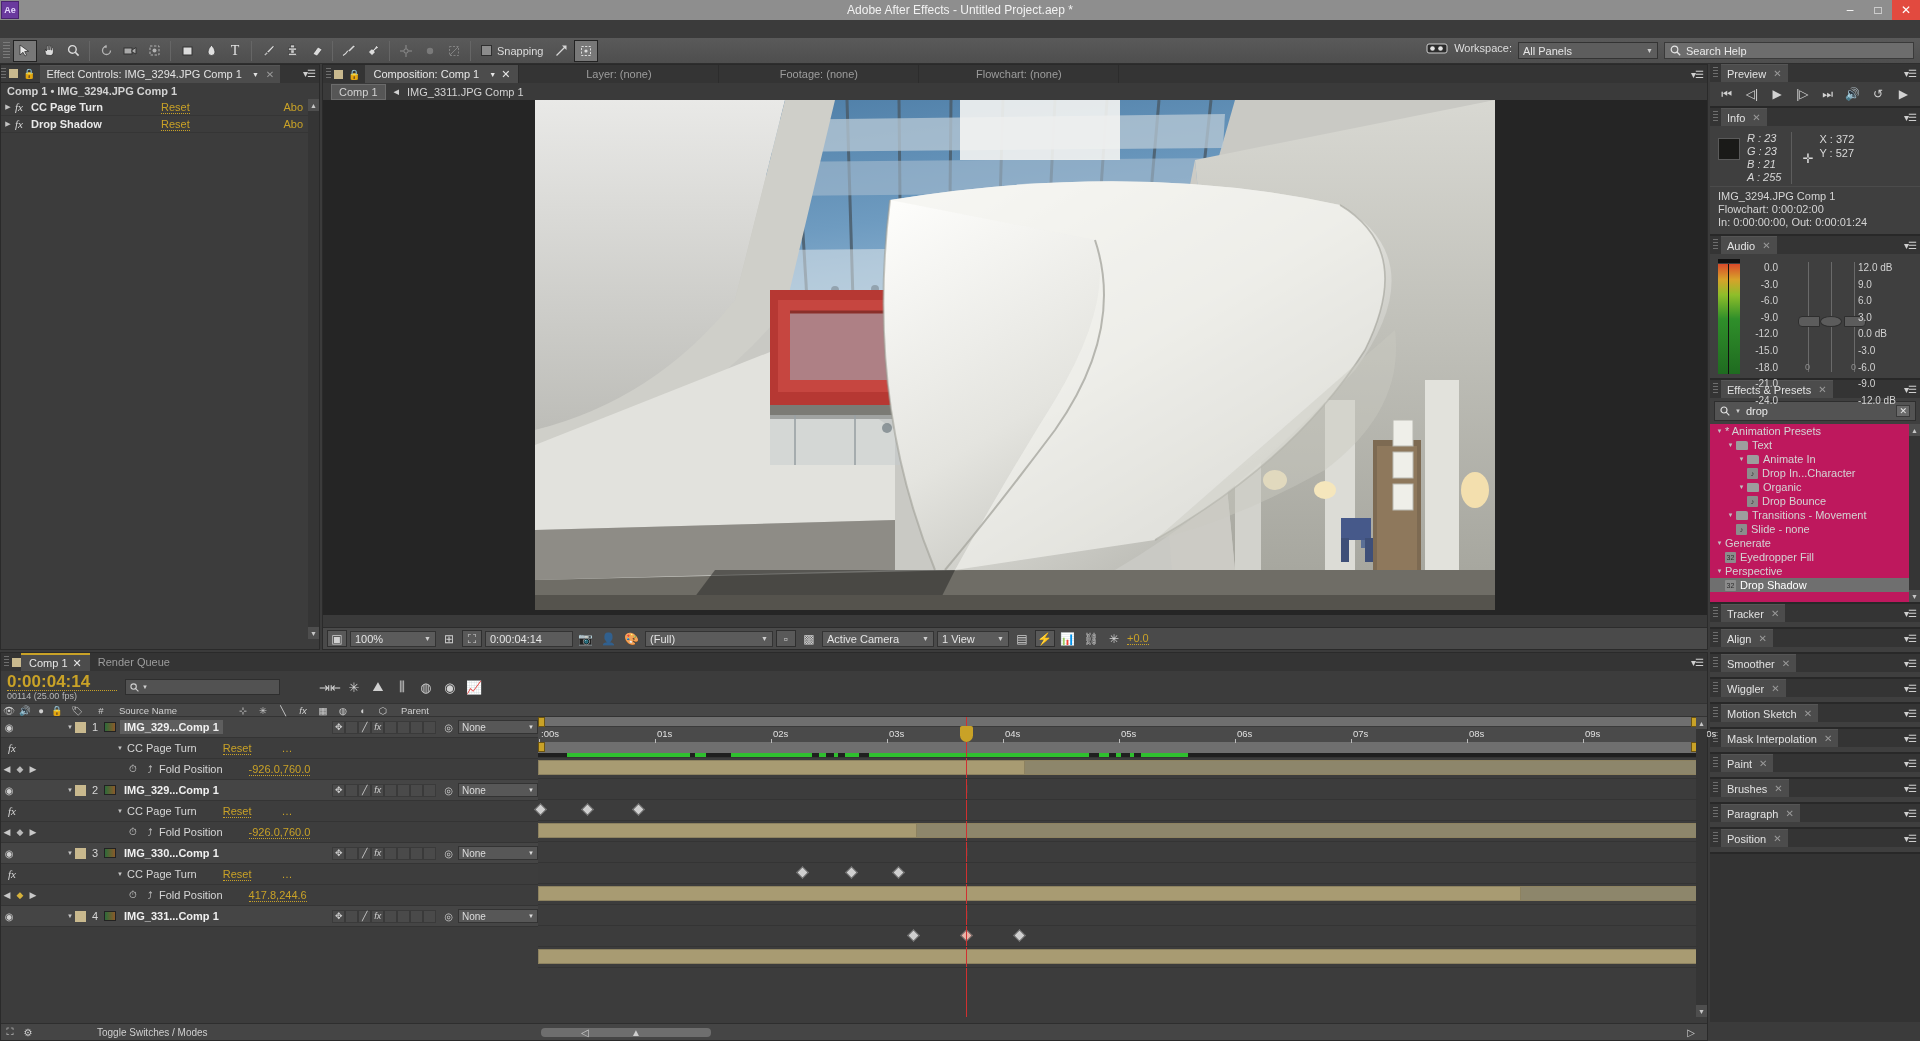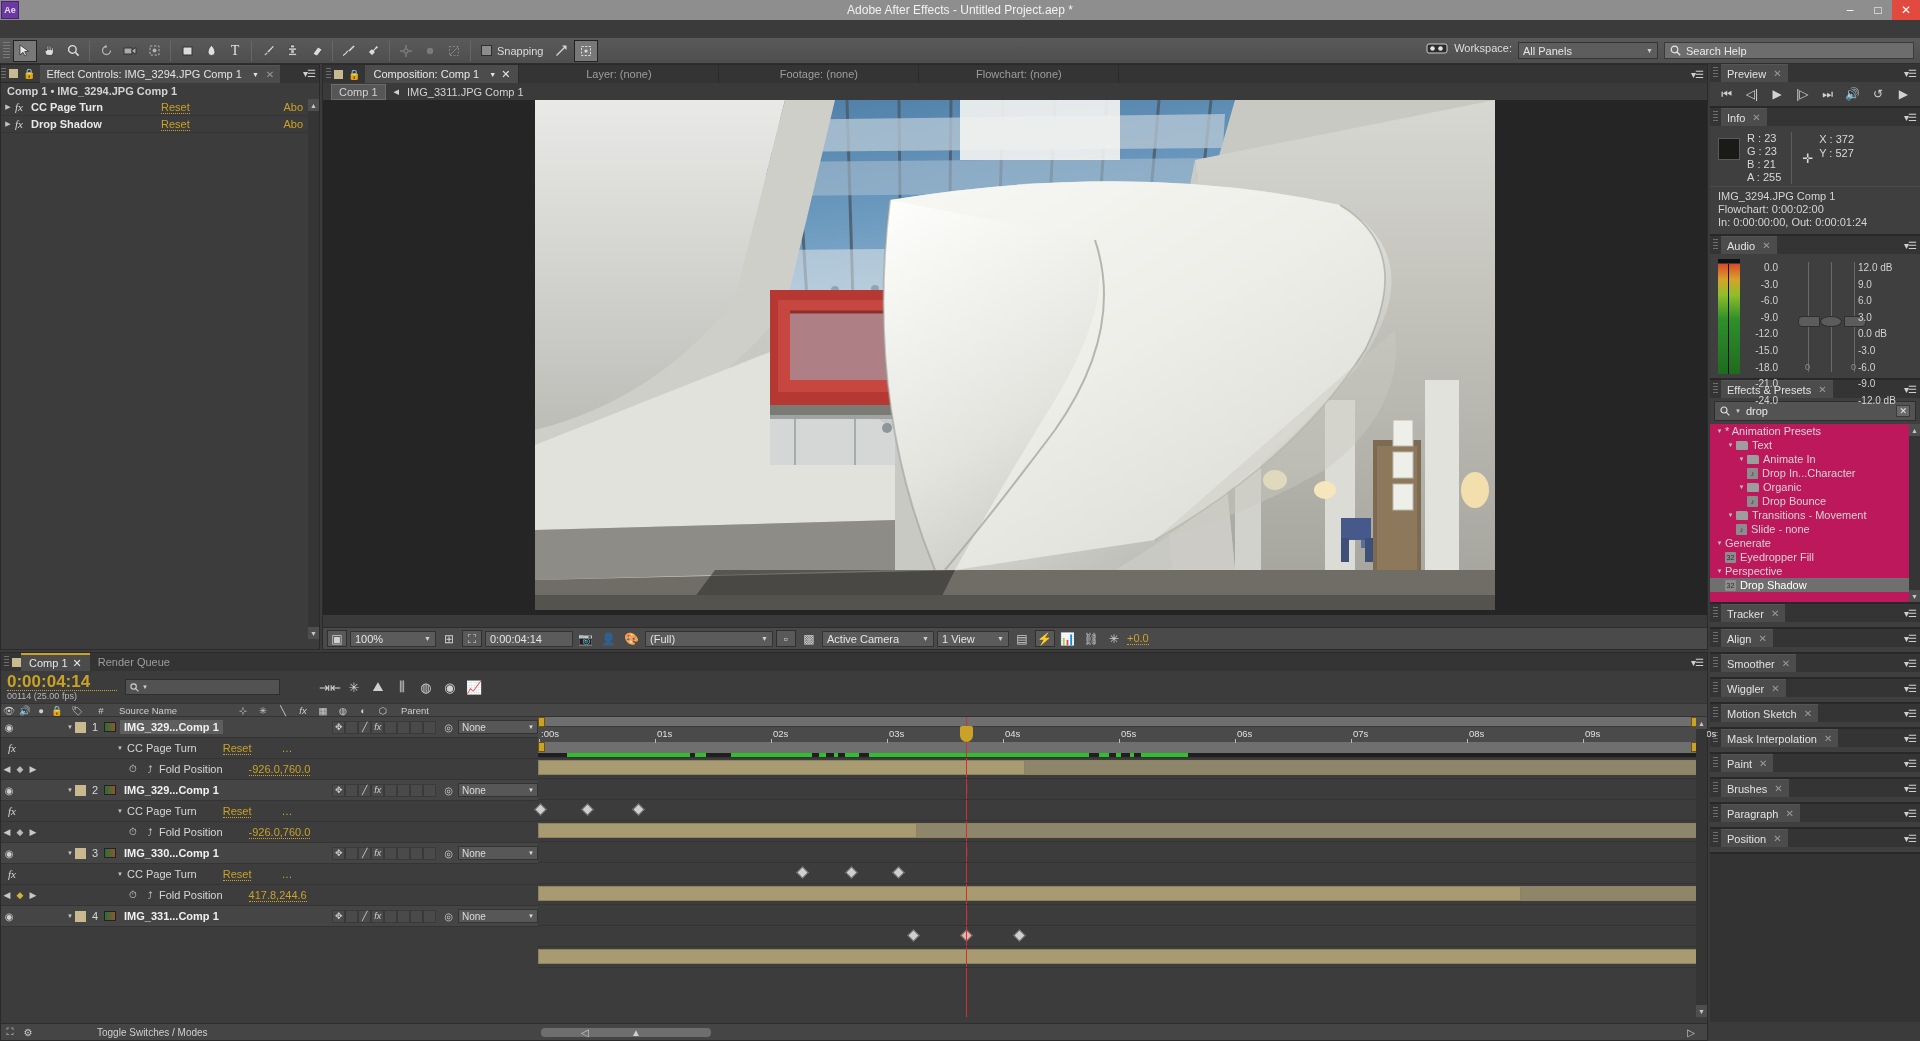--- a/index.html
+++ b/index.html
@@ -104,21 +104,21 @@
   .rhead { height:18px; display:flex; align-items:center; background:#343434; }
   .rbody { background:#3f3f3f; }
 
   .preview-row { height:24px; display:flex; align-items:center; justify-content:space-around;
     padding:0 4px; }
   .pv-btn { color:#d2d2d2; font-size:12px; width:20px; text-align:center; }
 
   .info-grid { display:flex; padding:6px 8px 2px 8px; }
   .info-swatch { width:22px; height:22px; background:#1a1a18; border:1px solid #5a5a5a;
     margin-right:7px; margin-top:6px; }
-  .info-rgba { font-size:11px; line-height:13px; color:#d8d8d8; }
+  .info-rgba { font-size:11px; line-height:13px; color:#d8d8d8;font-style:italic; }
   .info-div { width:1px; background:#5d5d5d; margin:0 10px; }
   .info-plus { font-size:13px; color:#d8d8d8; margin-right:6px; align-self:center; }
   .info-xy { font-size:11px; line-height:14px; color:#d8d8d8; }
   .info-lines { padding:3px 8px 5px 8px; font-size:11px; line-height:13px; color:#d4d4d4;
     border-top:1px solid #4b4b4b; }
 
   .audio-body { position:relative; height:124px; padding:4px 6px; }
   .vu { position:absolute; left:8px; top:10px; width:22px; height:110px;
     background:linear-gradient(to bottom,#d84a2a 0%,#d8a22a 14%,#8fbe2a 28%,#2f8f2a 50%,#1f6b20 100%); }
   .vu-cap { position:absolute; left:8px; top:5px; width:22px; height:4px; background:#111; }

